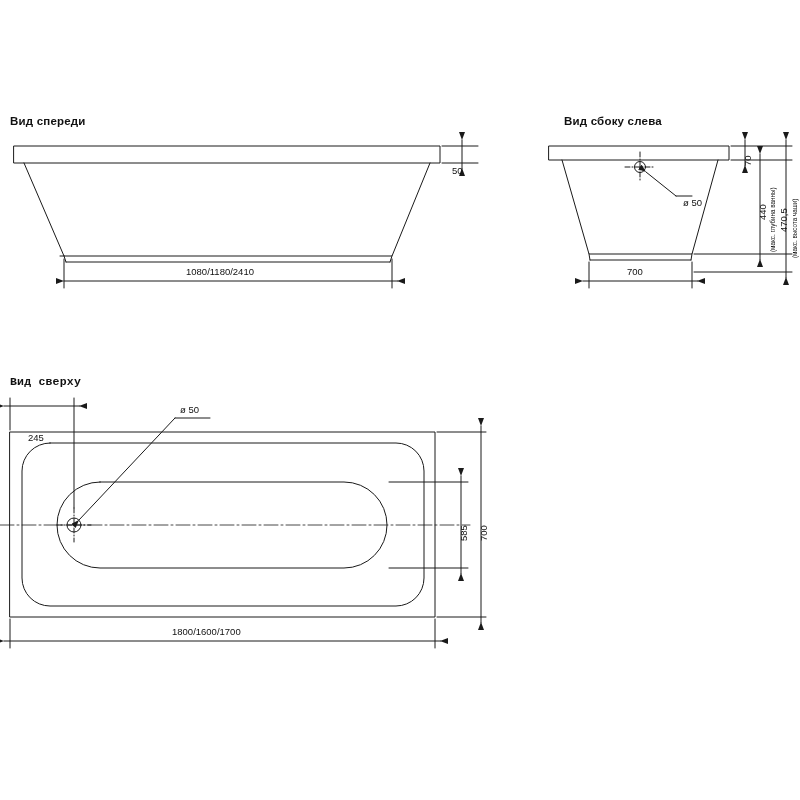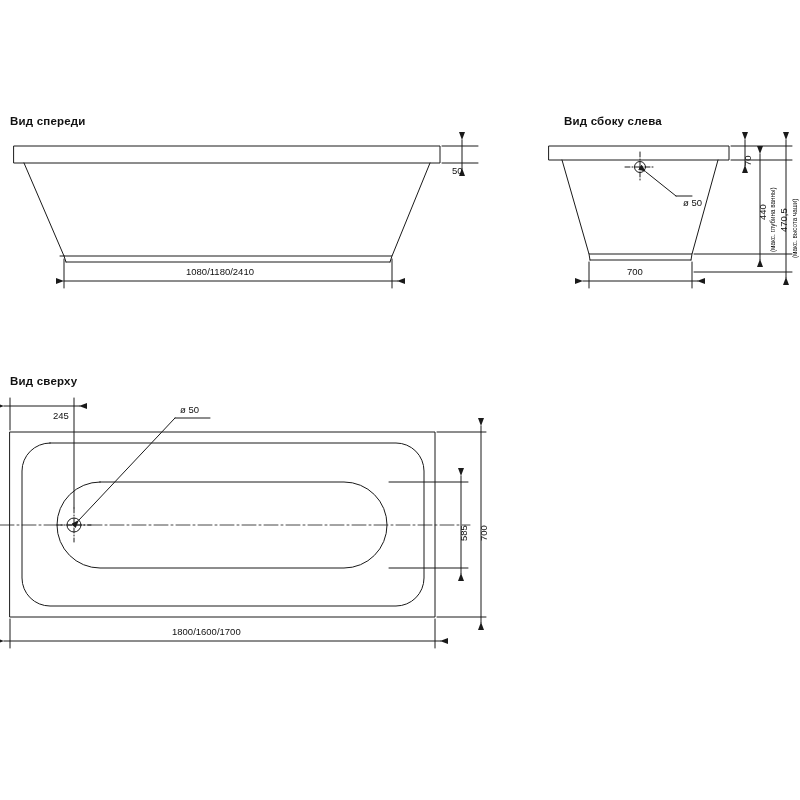--- a/index.html
+++ b/index.html
@@ -29,21 +29,21 @@
   .view-title {
     position: absolute;
     font-size: 11.5px;
     font-weight: bold;
     color: #111;
     white-space: nowrap;
     letter-spacing: 0.2px;
   }
   #title-front { left: 10px; top: 115px; }
   #title-side  { left: 546px; top: 115px; margin-left: 18px; }
-  #title-top   { left: 10px; top: 375px; }
+  #title-top   { left: 10px; top: 375px; font-family: Liberation Mono, monospace; }
 
   .dim {
     position: absolute;
     font-size: 9.5px;
     color: #111;
     white-space: nowrap;
   }
   .dim.vert {
     transform-origin: 0 0;
     transform: rotate(-90deg);
@@ -195,19 +195,19 @@
 
   <div class="dim" style="left:683px; top:197px;">ø 50</div>
   <div class="dim" style="left:627px; top:266px;">700</div>
 
   <div class="dim vert" style="left:742px; top:166px;">70</div>
   <div class="dim vert" style="left:757px; top:220px;">440</div>
   <div class="tiny vert" style="left:769px; top:252px;">(макс. глубина ванны)</div>
   <div class="dim vert" style="left:778px; top:232px;">470,5</div>
   <div class="tiny vert" style="left:791px; top:258px;">(макс. высота чаши)</div>
 
-  <div class="dim" style="left:28px; top:410px;margin-left:25px;">245</div>
+  <div class="dim" style="left:28px; top:432px;">245</div>
   <div class="dim" style="left:180px; top:404px;">ø 50</div>
   <div class="dim" style="left:172px; top:626px;">1800/1600/1700</div>
   <div class="dim vert" style="left:458px; top:541px;">585</div>
   <div class="dim vert" style="left:478px; top:541px;">700</div>
 
 </div>
 
 </body></html>

